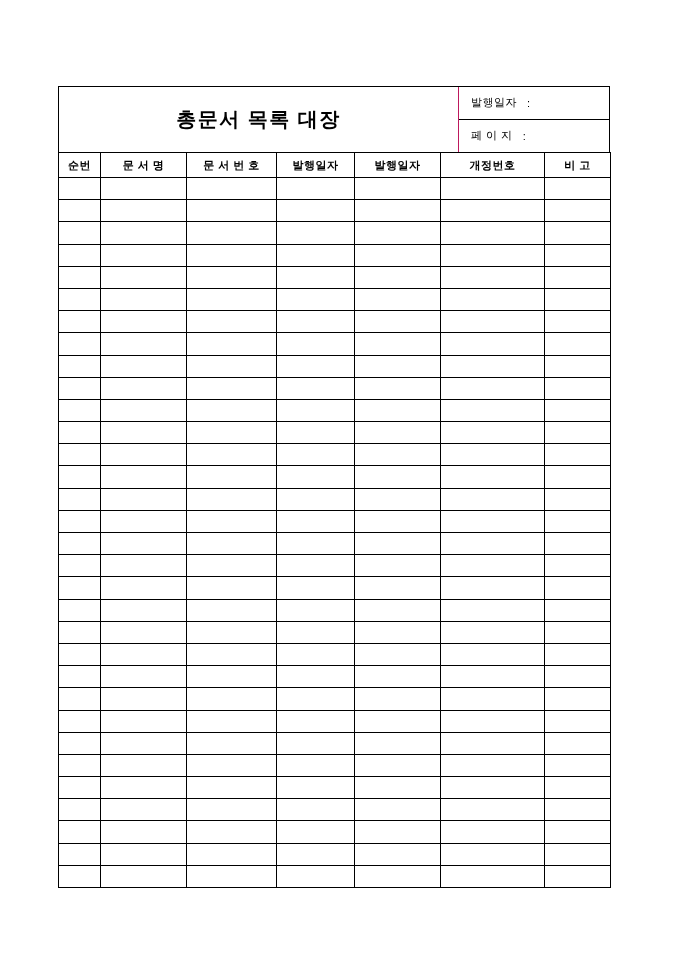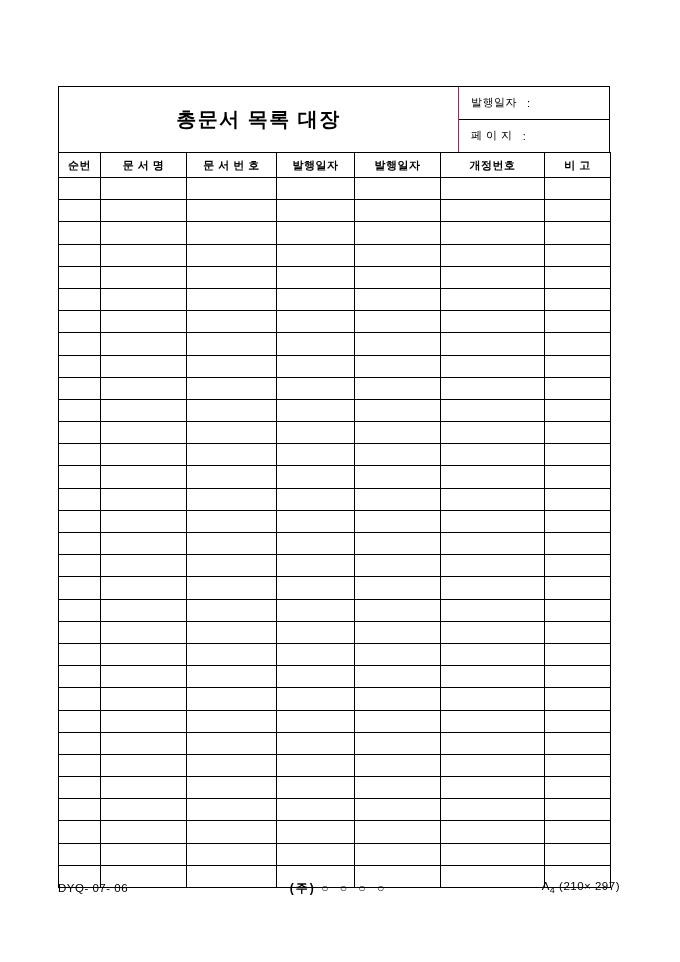--- a/index.html
+++ b/index.html
@@ -503,25 +503,14 @@
             <td></td>
             <td></td>
             <td></td>
             <td></td>
           </tr>
         </tbody>
     </table>
 
   </div>
 
-  <div class="footer">
-    <div class="code">DYQ- 07- 06</div>
-    <div class="center">
-      <span>(주)</span>
-      <span class="circles">○ ○ ○ ○</span>
-    </div>
-    <div class="size">
-      <span>A</span><span class="sub">4</span>
-      <span>(210× 297)</span>
-    </div>
-  </div>
 
 </div>
 
 </body></html>

